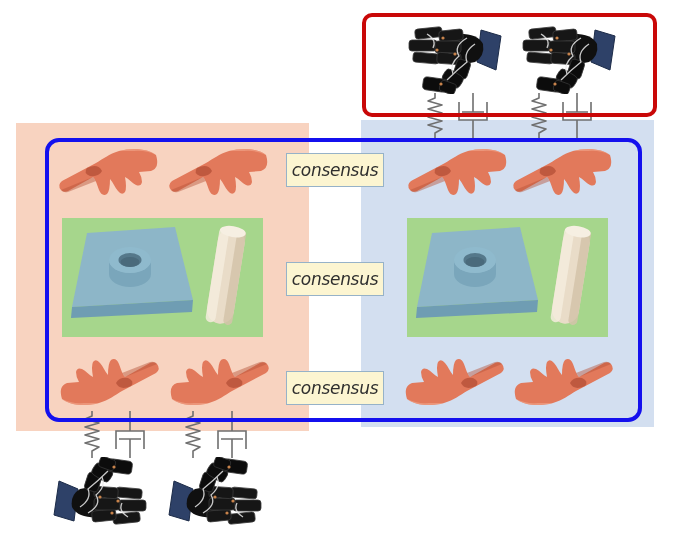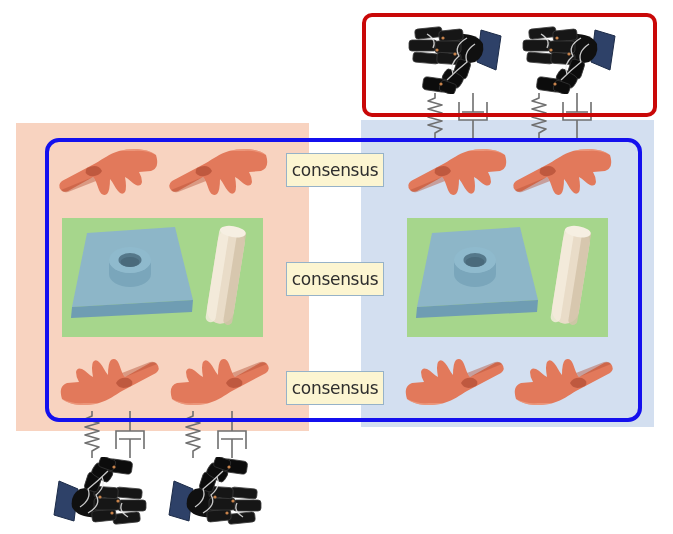--- a/index.html
+++ b/index.html
@@ -1,18 +1,19 @@
 <!DOCTYPE html>
 <html style="--left-region-bg: #f8d3c0; --right-region-bg: #d3dff0; --blue-team-border: #1410ee; --red-robot-border: #c90808; --object-panel-bg: #a6d68c; --label-bg: #fcf5d1; --label-border: #96b2c8; --hand-skin: #e2795b; --hand-shadow: #b65138; --plate-blue: #8db6c8; --cylinder-cream: #e9dcc8; --spring-gray: #6f6f6f; --robot-base-navy: #2e4168;"><head>
 <meta charset="utf-8">
 <style>
   html,body{margin:0;padding:0;background:#ffffff;}
   .stage{
     position:relative;width:673px;height:534px;background:#ffffff;overflow:hidden;
     font-family:"DejaVu Sans","Liberation Sans",sans-serif;
+    font-style:italic;
   }
   .region{position:absolute;z-index:1;}
   .region.left{left:16px;top:123px;width:293px;height:308px;background:var(--left-region-bg);}
   .region.right{left:361px;top:120px;width:293px;height:307px;background:var(--right-region-bg);}
   .panel{position:absolute;z-index:2;}
   .coupling{position:absolute;z-index:3;}
   .hand{position:absolute;z-index:4;}
   .robot{position:absolute;z-index:4;}
   .rot180{transform:rotate(180deg);}
   .flipv{transform:scale(1,-1);}

